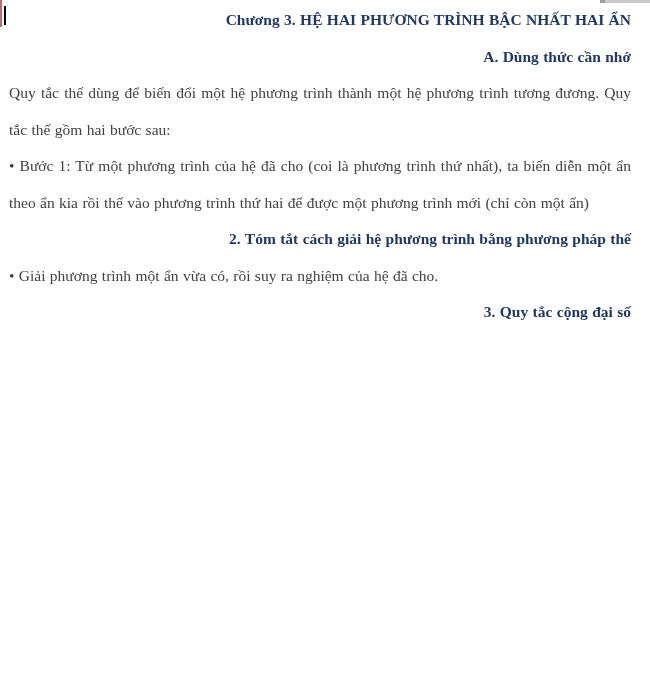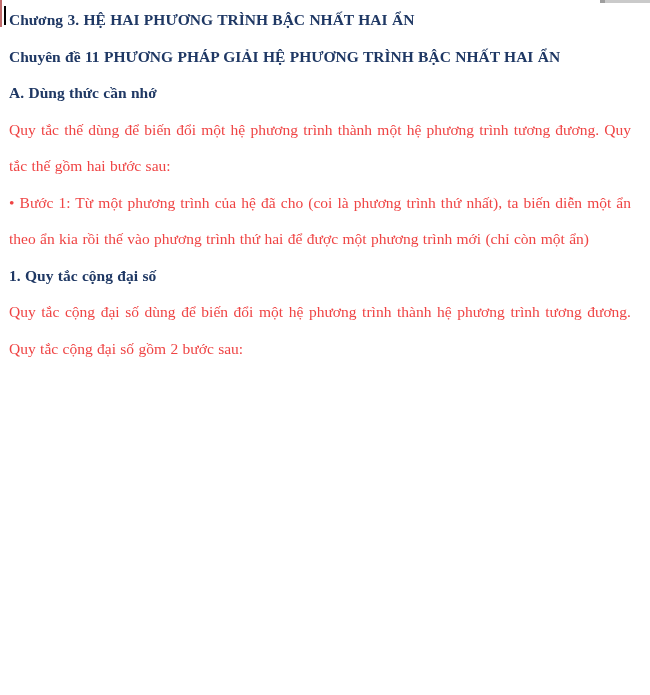--- a/index.html
+++ b/index.html
@@ -23,24 +23,24 @@
   }
   .blk {
     margin: 0;
     font-size: 15.5px;
     line-height: 36.5px;
     word-spacing: 0.5px;
   }
   .h {
     font-weight: bold;
     color: #1F3864;
-    text-align: left;
+    text-align: right;
   }
   .p {
-    color: #ef4444;
+    color: #404040;
     text-align: justify;
   }
   .caret {
     position: absolute;
     left: 4px;
     top: 6px;
     width: 2px;
     height: 19px;
     background: #000000;
   }
@@ -66,21 +66,21 @@
 <body>
 
 <div class="page">
 
   <div class="margin-mark"></div>
   <div class="caret"></div>
   <div class="scrollbar-fragment"></div>
 
   <div class="doc">
     <div class="blk h">Chương 3. HỆ HAI PHƯƠNG TRÌNH BẬC NHẤT HAI ẨN</div>
-    <div class="blk h">Chuyên đề 11 PHƯƠNG PHÁP GIẢI HỆ PHƯƠNG TRÌNH BẬC NHẤT HAI ẨN</div>
     <div class="blk h">A. Dùng thức cần nhớ</div>
     <div class="blk p">Quy tắc thế dùng để biến đổi một hệ phương trình thành một hệ phương trình tương đương. Quy tắc thế gồm hai bước sau:</div>
     <div class="blk p">• Bước 1: Từ một phương trình của hệ đã cho (coi là phương trình thứ nhất), ta biến diễn một ẩn theo ẩn kia rồi thế vào phương trình thứ hai để được một phương trình mới (chỉ còn một ẩn)</div>
-    <div class="blk h">1. Quy tắc cộng đại số</div>
-    <div class="blk p">Quy tắc cộng đại số dùng để biến đổi một hệ phương trình thành hệ phương trình tương đương. Quy tắc cộng đại số gồm 2 bước sau:</div>
+    <div class="blk h">2. Tóm tắt cách giải hệ phương trình bằng phương pháp thế</div>
+    <div class="blk p">• Giải phương trình một ẩn vừa có, rồi suy ra nghiệm của hệ đã cho.</div>
+    <div class="blk h">3. Quy tắc cộng đại số</div>
   </div>
 
 </div>
 
 </body></html>

